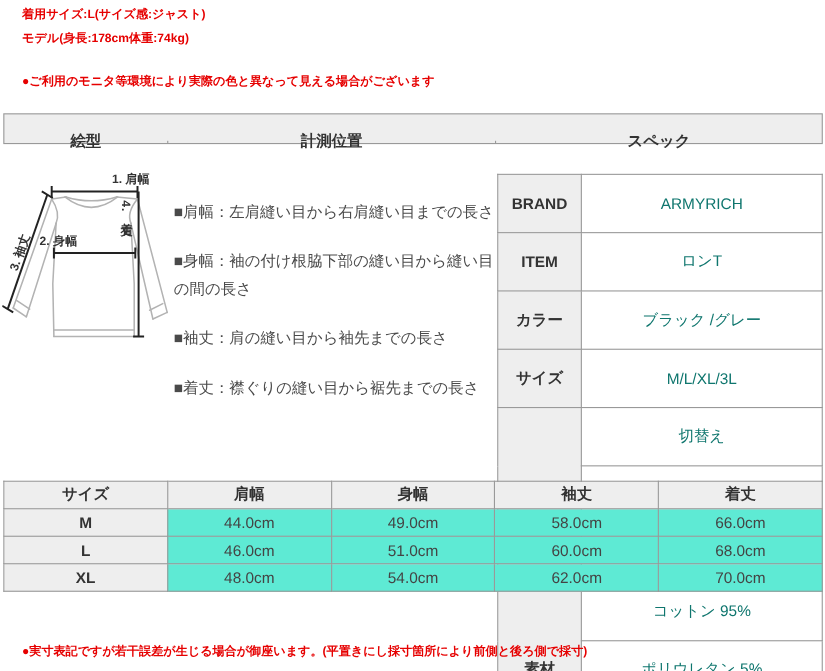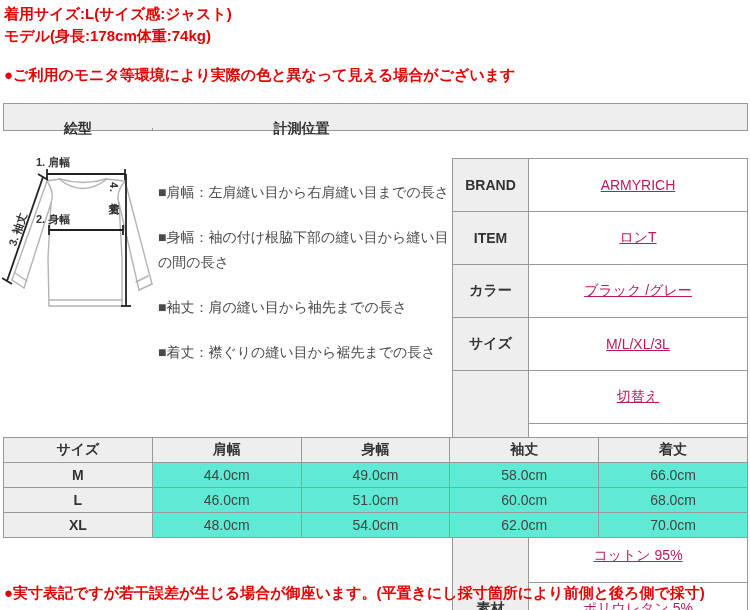--- a/index.html
+++ b/index.html
@@ -1,73 +1,74 @@
 <!DOCTYPE html>
 <html><head>
 <meta charset="utf-8">
 <style>
   html,body{margin:0;padding:0;background:#ffffff;}
   body{font-family:"Liberation Sans","DejaVu Sans",sans-serif;}
   .page{position:relative;width:750px;height:610px;background:#fff;overflow:hidden;color:#4a4a4a;}
 
   
-  .red-note{position:absolute;left:4px;color:#e60000;font-size:15px;line-height:21px;font-weight:bold;white-space:nowrap;}
+  .red-note{position:absolute;left:20px;color:#e60000;font-size:11px;line-height:21px;font-weight:bold;white-space:nowrap;}
   .note-size{top:3px;}
   .note-model{top:25px;}
   .note-monitor{top:64px;}
   .note-bottom{top:582px;}
 
   
   .header-strip{position:absolute;left:3px;top:103px;width:745px;height:28px;display:flex;
     box-sizing:border-box;border:1px solid #999;background:#eeeeee;}
   .header-cell{box-sizing:border-box;display:flex;align-items:center;justify-content:center;
     font-size:14px;font-weight:bold;color:#333;margin-top:24px;}
   .hc-1{width:148px;}
   .hc-2{width:298px;border-left:1px solid #999;}
   .hc-3{flex:1;border-left:1px solid #999;}
 
   
   .diagram{position:absolute;left:2px;top:138px;width:160px;height:200px;}
   .diagram svg{position:absolute;left:0;top:0;}
   .diagram-label{position:absolute;font-size:11px;font-weight:bold;color:#333;white-space:nowrap;}
-  .label-shoulder{left:34px;top:17px;width:100px;text-align:left;}
+  .label-shoulder{left:34px;top:17px;width:100px;text-align:right;}
   .label-bodywidth{left:34px;top:74px;width:100px;text-align:left;}
   .label-sleeve{left:-12px;top:84px;width:56px;text-align:center;transform:rotate(-71deg);}
   .label-length{left:104px;top:44px;writing-mode:vertical-rl;text-orientation:mixed;height:62px;letter-spacing:1px;}
 
   
   .measure-notes{position:absolute;left:158px;top:180px;width:302px;font-size:14px;color:#4a4a4a;}
   .measure-notes p{margin:0 0 20px 0;line-height:25px;}
 
   
   .spec-table{position:absolute;left:452px;top:158px;width:296px;border-collapse:collapse;
     font-size:14px;table-layout:fixed;}
   .spec-table td{border:1px solid #999;height:24px;text-align:center;padding:14px 2px;vertical-align:middle;}
   .spec-label{background:#eeeeee;font-weight:bold;color:#333;width:71px;}
-  .spec-value{color:#be185d;background:#fff;text-decoration:underline;}
+  .spec-value{color:#0f766e;background:#fff;}
 
   
   .size-table{position:absolute;left:3px;top:437px;width:745px;border-collapse:collapse;
     font-size:14px;table-layout:fixed;}
   .size-table th,.size-table td{border:1px solid #999;height:24px;text-align:center;padding:0;vertical-align:middle;}
   .size-table th{background:#eeeeee;font-weight:bold;color:#333;}
   .size-table td{color:#444;background:#5eead4;}
 </style>
 </head>
 <body>
 
 <div class="page">
 
   <div class="red-note note-size">着用サイズ:L(サイズ感:ジャスト)</div>
   <div class="red-note note-model">モデル(身長:178cm体重:74kg)</div>
   <div class="red-note note-monitor">●ご利用のモニタ等環境により実際の色と異なって見える場合がございます</div>
 
   <div class="header-strip">
     <div class="header-cell hc-1">絵型</div>
     <div class="header-cell hc-2">計測位置</div>
+    <div class="header-cell hc-3">スペック</div>
   </div>
 
   <div class="diagram">
     <svg width="160" height="200" viewBox="0 0 160 200">
       <g stroke="#b3b3b3" stroke-width="1.4" fill="none" stroke-linecap="round">
 
         <path d="M 58 41 Q 81 48 104 41"></path>
         <path d="M 57 41 Q 81 60 105 41"></path>
 
         <path d="M 45 43 L 58 41"></path>

